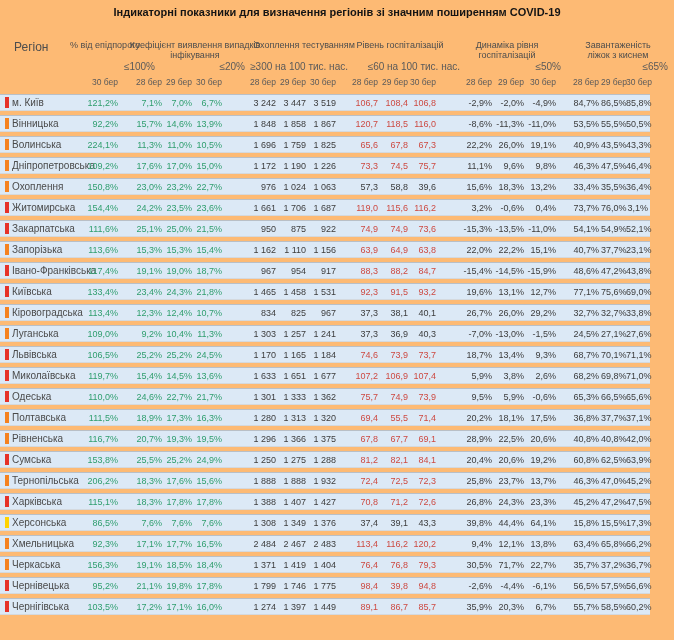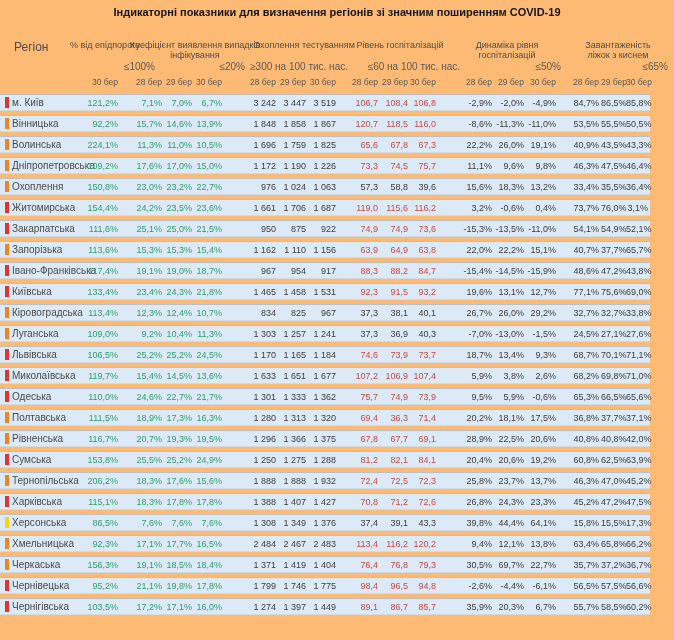--- a/index.html
+++ b/index.html
@@ -253,21 +253,21 @@
         <div class="cell num">1 110</div>
         <div class="cell num">1 156</div>
         <div class="cell num redv">63,9</div>
         <div class="cell num redv">64,9</div>
         <div class="cell num redv">63,8</div>
         <div class="cell num">22,0%</div>
         <div class="cell num">22,2%</div>
         <div class="cell num">15,1%</div>
         <div class="cell num">40,7%</div>
         <div class="cell num">37,7%</div>
-        <div class="cell num">65,7%</div>
+        <div class="cell num">23,1%</div>
       </div>
       <div class="row grid">
         <div class="cell bar-cell">
           <span class="bar" style="background: rgb(230, 50, 41);"></span>
         </div>
         <div class="cell region">Івано-Франківська</div>
         <div class="cell num green">117,4%</div>
         <div class="cell num green">19,1%</div>
         <div class="cell num green">19,0%</div>
         <div class="cell num green">18,7%</div>
@@ -422,21 +422,21 @@
         </div>
         <div class="cell region">Полтавська</div>
         <div class="cell num green">111,5%</div>
         <div class="cell num green">18,9%</div>
         <div class="cell num green">17,3%</div>
         <div class="cell num green">16,3%</div>
         <div class="cell num">1 280</div>
         <div class="cell num">1 313</div>
         <div class="cell num">1 320</div>
         <div class="cell num redv">69,4</div>
-        <div class="cell num redv">36,3</div>
+        <div class="cell num redv">55,5</div>
         <div class="cell num redv">71,4</div>
         <div class="cell num">20,2%</div>
         <div class="cell num">18,1%</div>
         <div class="cell num">17,5%</div>
         <div class="cell num">36,8%</div>
         <div class="cell num">37,7%</div>
         <div class="cell num">37,1%</div>
       </div>
       <div class="row grid">
         <div class="cell bar-cell">
@@ -579,40 +579,40 @@
         <div class="cell num green">19,1%</div>
         <div class="cell num green">18,5%</div>
         <div class="cell num green">18,4%</div>
         <div class="cell num">1 371</div>
         <div class="cell num">1 419</div>
         <div class="cell num">1 404</div>
         <div class="cell num redv">76,4</div>
         <div class="cell num redv">76,8</div>
         <div class="cell num redv">79,3</div>
         <div class="cell num">30,5%</div>
-        <div class="cell num">69,7%</div>
+        <div class="cell num">71,7%</div>
         <div class="cell num">22,7%</div>
         <div class="cell num">35,7%</div>
         <div class="cell num">37,2%</div>
         <div class="cell num">36,7%</div>
       </div>
       <div class="row grid">
         <div class="cell bar-cell">
           <span class="bar" style="background: rgb(230, 50, 41);"></span>
         </div>
         <div class="cell region">Чернівецька</div>
         <div class="cell num green">95,2%</div>
         <div class="cell num green">21,1%</div>
         <div class="cell num green">19,8%</div>
         <div class="cell num green">17,8%</div>
         <div class="cell num">1 799</div>
         <div class="cell num">1 746</div>
         <div class="cell num">1 775</div>
         <div class="cell num redv">98,4</div>
-        <div class="cell num redv">96,5</div>
+        <div class="cell num redv">39,8</div>
         <div class="cell num redv">94,8</div>
         <div class="cell num">-2,6%</div>
         <div class="cell num">-4,4%</div>
         <div class="cell num">-6,1%</div>
         <div class="cell num">56,5%</div>
         <div class="cell num">57,5%</div>
         <div class="cell num">56,6%</div>
       </div>
       <div class="row grid">
         <div class="cell bar-cell">

